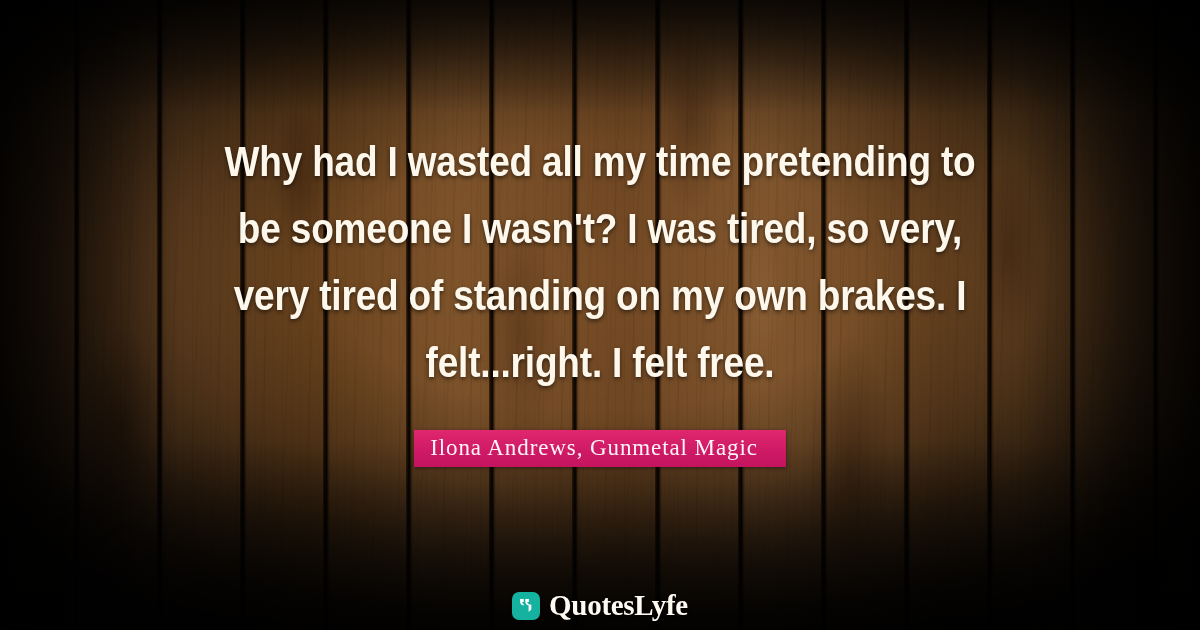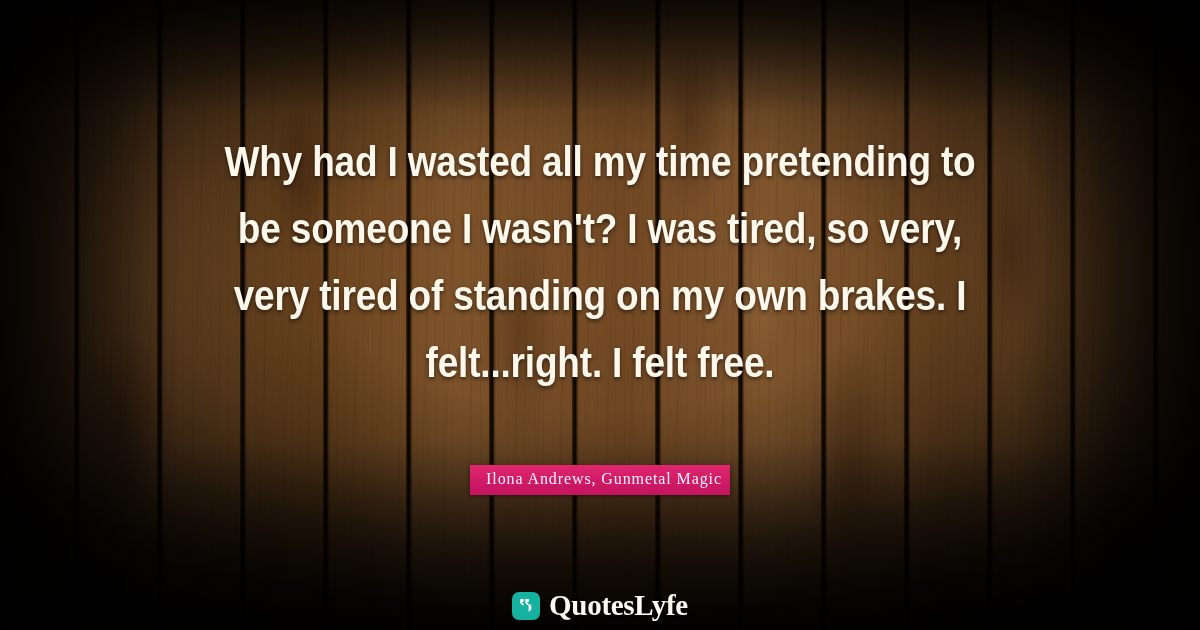--- a/index.html
+++ b/index.html
@@ -110,45 +110,44 @@
   }
 
   
 
   .content {
     position: absolute;
     inset: 0;
     display: flex;
     flex-direction: column;
     align-items: center;
-    gap: 35px;
   }
 
   #quote-text {
     width: 900px;
     margin-top: 128px;
     text-align: center;
     color: #fdf7ec;
     font-family: "Liberation Sans Narrow", "Liberation Sans", sans-serif;
     font-weight: 700;
     font-size: 43px;
     line-height: 67px;
     letter-spacing: -0.2px;
     transform: scaleX(0.86);
     text-shadow: 0 2px 5px rgba(0,0,0,0.55);
     white-space: pre-line;
   }
 
   #attribution-badge {
     margin-top: 34px;
     background: linear-gradient(180deg, #e0276f 0%, #cf1a66 55%, #c4145f 100%);
-    padding: 5px 8px 7px 16px;
+    padding: 5px 28px 7px 16px;
     color: #fdf4f8;
     font-family: "Liberation Serif", serif;
-    font-size: 16px;
+    font-size: 23px;
     letter-spacing: 0.9px;
     line-height: 1.1;
     box-shadow: 0 1px 4px rgba(0,0,0,0.45);
     white-space: nowrap;
   }
 
   #brand-logo {
     position: absolute;
     left: 0;
     right: 0;

